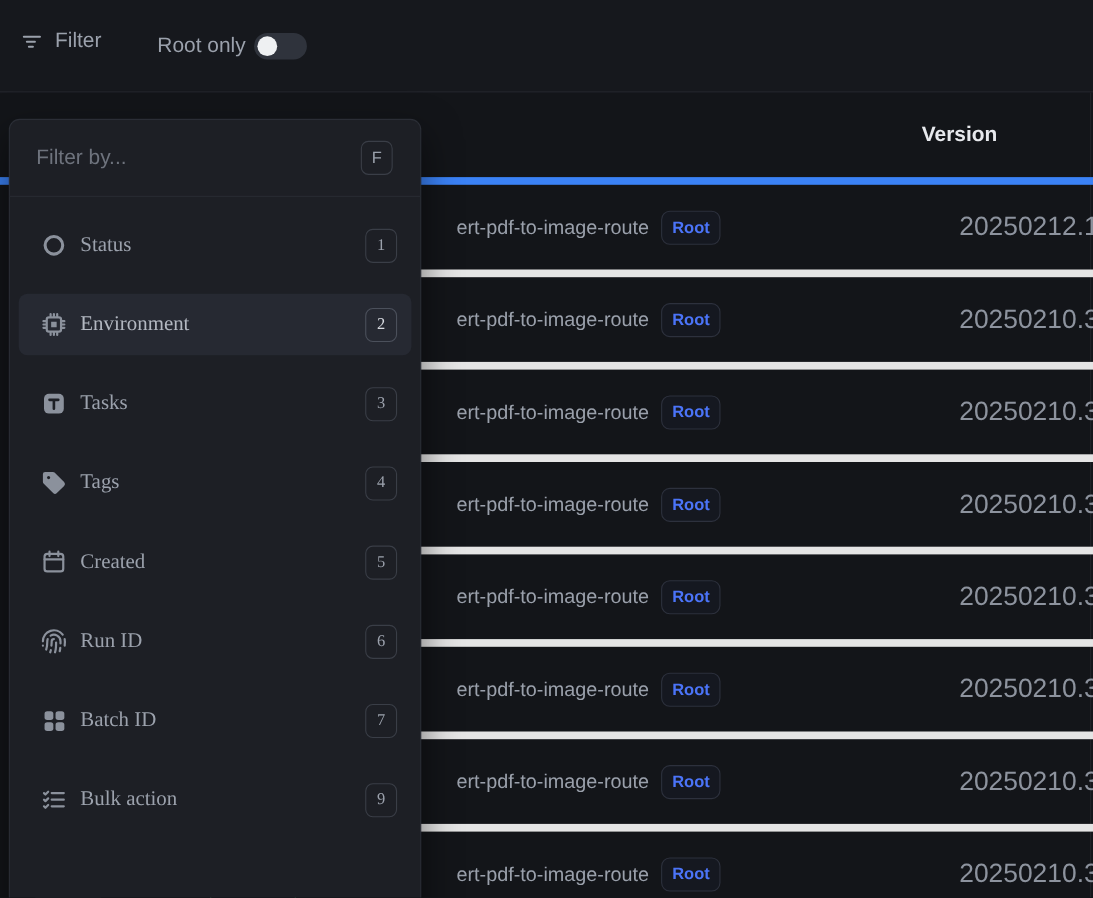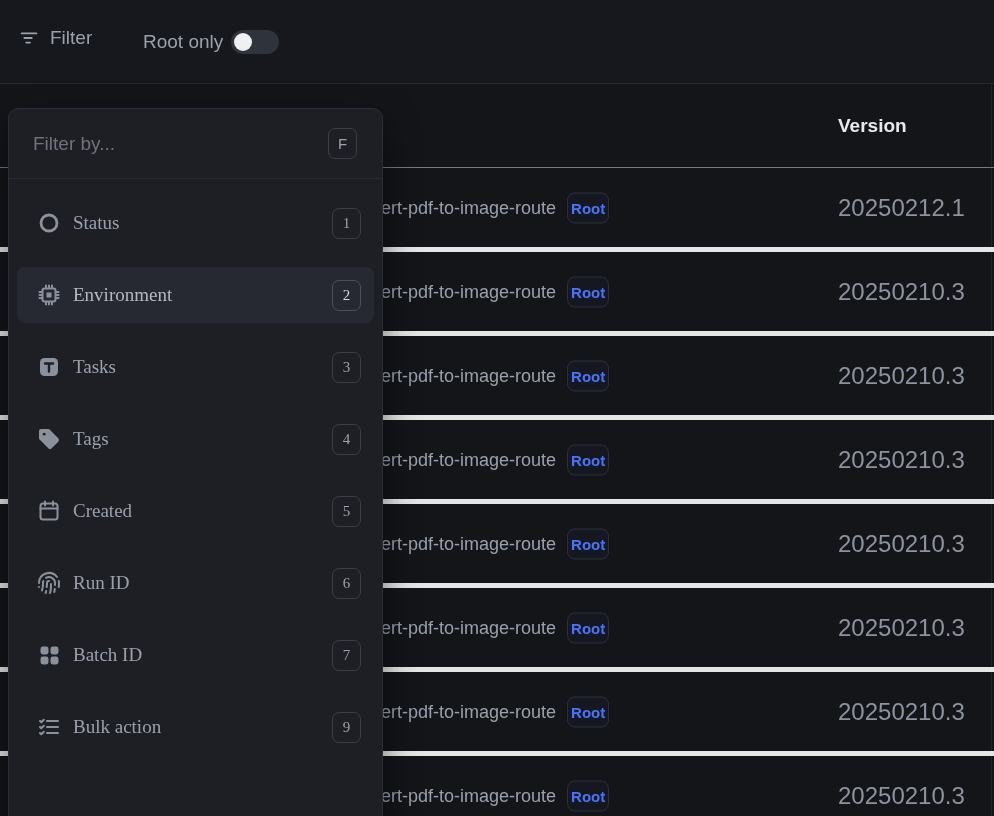--- a/index.html
+++ b/index.html
@@ -29,35 +29,35 @@
     position:absolute; left:3px; top:3px; width:18px; height:18px;
     border-radius:50%; background:#eef0f2;
   }
 
   
   .runs-table {
     position:absolute; top:83px; left:0; right:0; height:733px;
     background:#131519; border-top:1px solid #25272e; overflow:hidden;
   }
   .col-divider { position:absolute; left:991px; top:0; bottom:0; width:1px; background:#22242a; }
-  .thead { position:relative; height:84px; border-bottom:1px solid #3b82f6; }
+  .thead { position:relative; height:84px; border-bottom:7px solid #3b82f6; }
   .version-header {
     position:absolute; left:838px; top:50%; transform:translateY(-50%);
     color:#e7e9ed; font-size:19px; font-weight:700;
   }
-  .trow { position:relative; height:84px; border-bottom:5px solid #e5e5e5; cursor:pointer; }
+  .trow { position:relative; height:84px; border-bottom:7px solid #e5e5e5; cursor:pointer;margin-left:34px; }
   .task-cell {
     position:absolute; left:381px; top:50%; transform:translateY(-50%);
     display:flex; align-items:center; gap:11px; white-space:nowrap;
   }
   .task-name { color:#9aa0ab; font-size:18px; }
   .root-badge {
     color:#4b74f8; font-size:15px; font-weight:600;
     border:1px solid #2d313d; background:#151820;
-    border-radius:8px; padding:4px 3px; line-height:1.4;
+    border-radius:8px; padding:4px 9px; line-height:1.4;
   }
   .version-cell {
     position:absolute; left:838px; top:50%; transform:translateY(-50%);
     color:#8d939e; font-size:24px; white-space:nowrap;
   }
 
   
   .partial-pill { position:absolute; left:32px; top:807px; width:60px; height:12px; background:#22242b; border-radius:8px 8px 0 0; }
   .partial-dot  { position:absolute; left:95px; top:808px; width:3px; height:3px; border-radius:50%; background:#5a5e66; }
   .partial-env-badge { position:absolute; left:191px; top:806px; width:78px; height:13px; border:1.5px solid #3f9160; border-bottom:none; border-radius:7px 7px 0 0; background:#14171c; }

